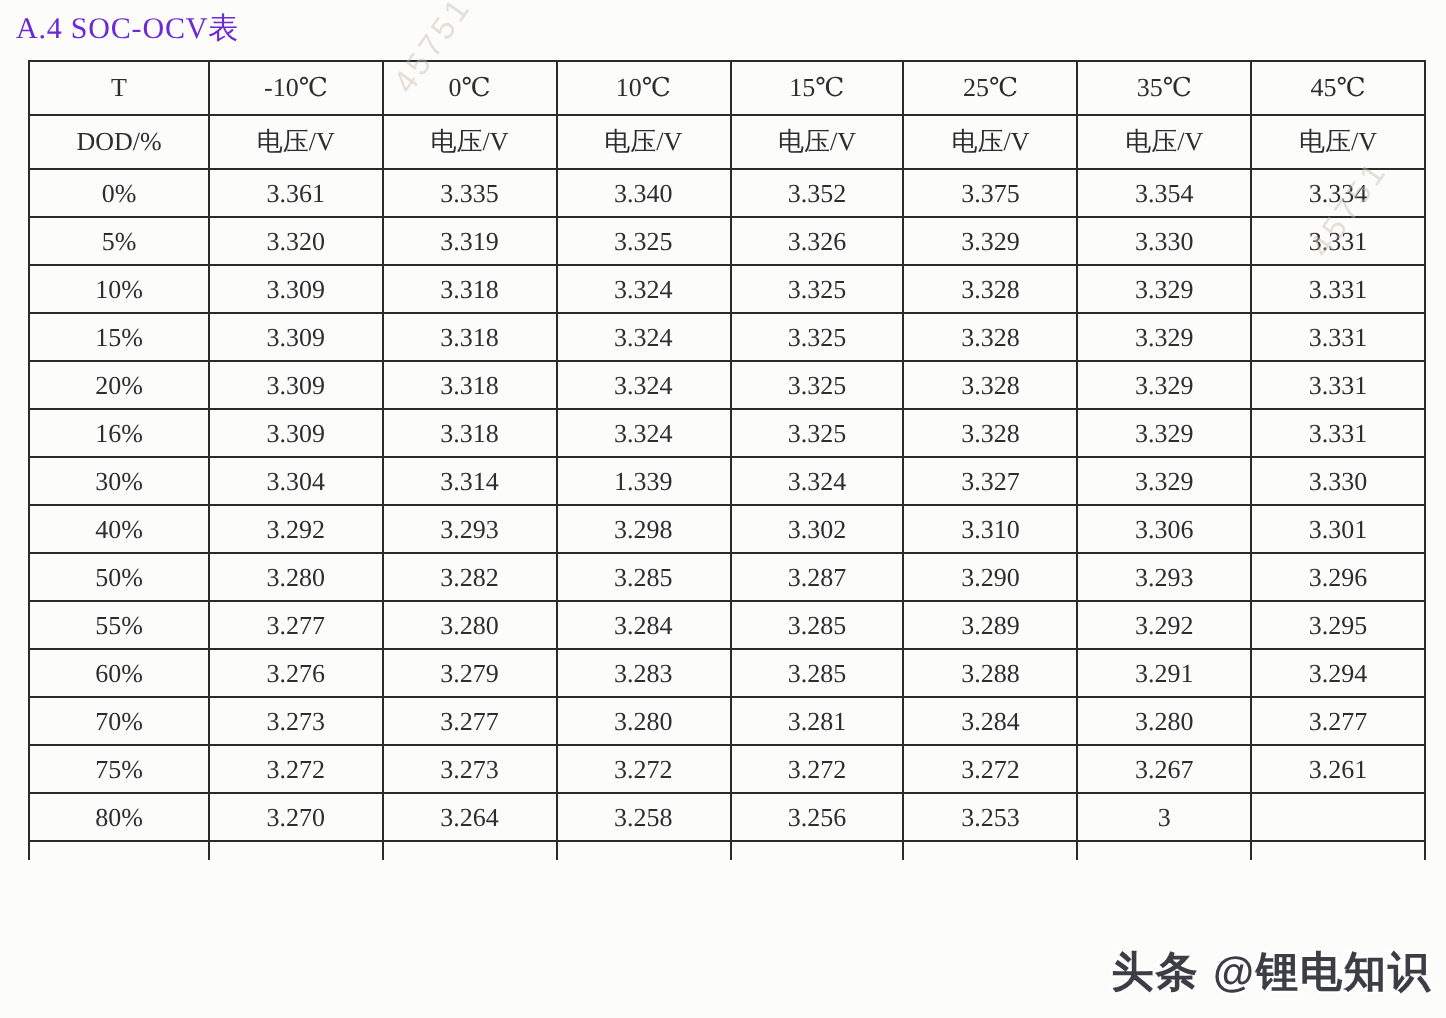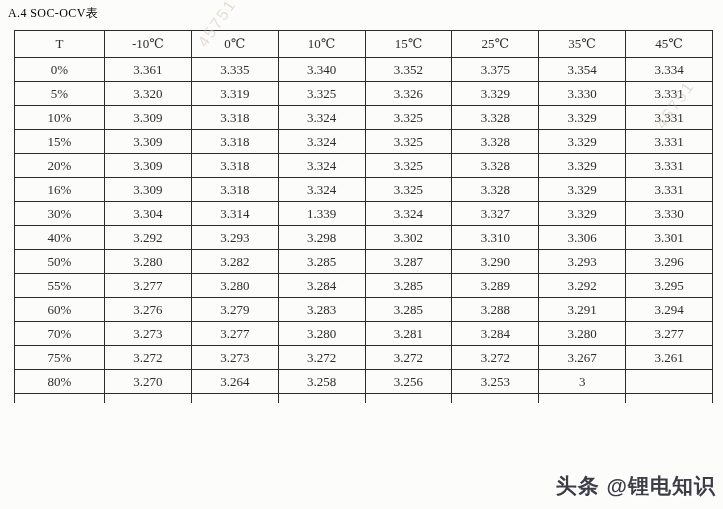--- a/index.html
+++ b/index.html
@@ -10,21 +10,21 @@
     --watermark-faint:rgba(200,188,165,0.45);
   }
   html,body{margin:0;padding:0;}
   body{
     width:723px;height:509px;position:relative;overflow:hidden;
     background:var(--background);
     font-family:"Liberation Serif","DejaVu Serif",serif;
   }
   .page-title{
     position:absolute;left:8px;top:5px;
-    font-size:12px;color:#000000;letter-spacing:0.4px;
+    font-size:15px;color:#6d28d9;letter-spacing:0.4px;
   }
   table.soc{
     position:absolute;left:14px;top:30px;width:699px;
     border-collapse:collapse;table-layout:fixed;
   }
   table.soc th, table.soc td{
     border:1px solid var(--border);
     font-size:13px;font-weight:normal;color:var(--text);
     text-align:center;vertical-align:middle;
     padding:0;overflow:hidden;white-space:nowrap;
@@ -74,20 +74,30 @@
         <tr>
           <th>T</th>
           <th>-10℃</th>
           <th>0℃</th>
           <th>10℃</th>
           <th>15℃</th>
           <th>25℃</th>
           <th>35℃</th>
           <th>45℃</th>
         </tr>
+        <tr>
+          <th>DOD/%</th>
+          <th>电压/V</th>
+          <th>电压/V</th>
+          <th>电压/V</th>
+          <th>电压/V</th>
+          <th>电压/V</th>
+          <th>电压/V</th>
+          <th>电压/V</th>
+        </tr>
       </thead>
     <tbody>
         <tr>
           <td>0%</td>
           <td>3.361</td>
           <td>3.335</td>
           <td>3.340</td>
           <td>3.352</td>
           <td>3.375</td>
           <td>3.354</td>

